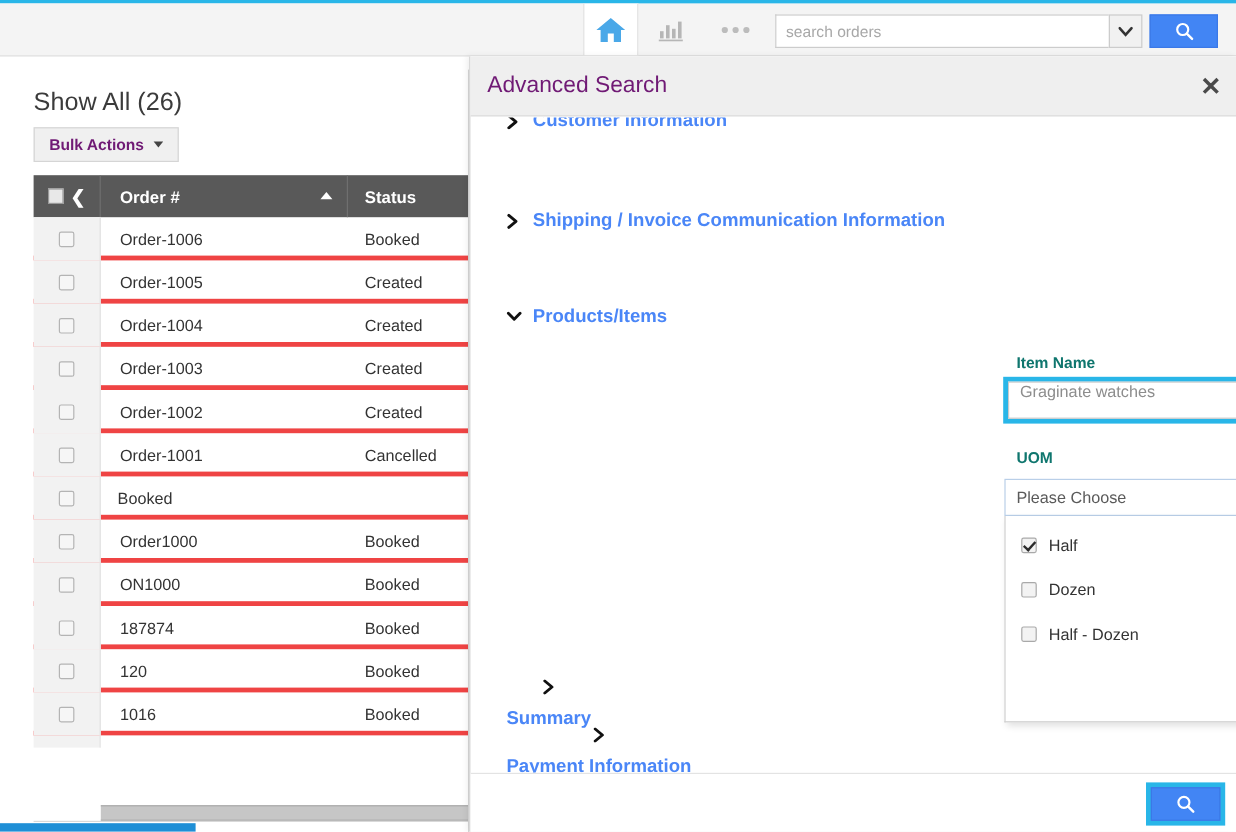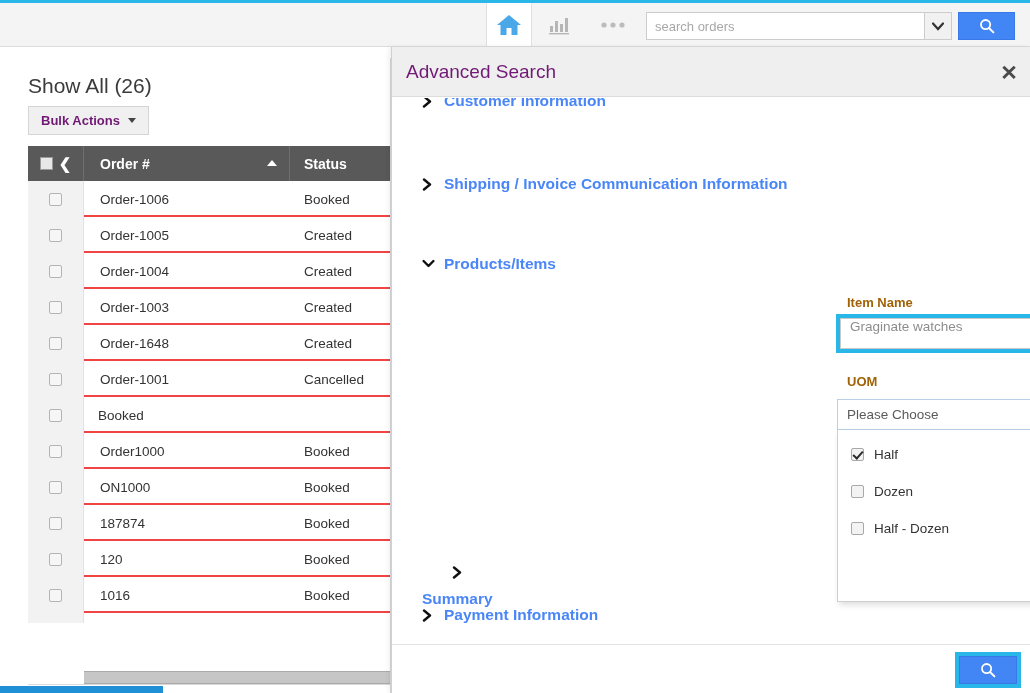--- a/index.html
+++ b/index.html
@@ -128,21 +128,21 @@
   #hc-check .lt { font-size: 15px; font-weight: bold; color:#fff; }
   #hc-order { width: 206px; padding-left: 16px; position: relative; }
   #hc-order .sortarrow {
     position: absolute; right: 12px; top: 14px;
     border-left: 5px solid transparent;
     border-right: 5px solid transparent;
     border-bottom: 6px solid #ffffff;
   }
   #hc-status { width: 168px; padding-left: 14px; border-right: none; }
 
-  .grow { display: flex; height: 36px; border-bottom: 2px solid #ef4444; }
+  .grow { display: flex; height: 36px; border-bottom: 4px solid #ef4444; }
   .gc { display: flex; align-items: center; font-size: 13.5px; color: #333; height: 36px; }
   .gc-check { width: 56px; justify-content: center; background: #f2f2f2; border-right: 1px solid #e2e2e2; }
   .gc-check .cb { width: 13px; height: 13px; background: #f6f6f6; border: 1px solid #b4b4b4; border-radius: 2px; }
   .gc-order { width: 206px; padding-left: 16px; }
   .gc-status { width: 168px; padding-left: 14px; }
 
   #grid-tail { display:flex; height: 10px; }
   #grid-tail .t1 { width:56px; background:#f2f2f2; border-right:1px solid #e2e2e2;}
   #grid-tail .t2 { width:374px; background:#ffffff;}
 
@@ -212,25 +212,25 @@
   .acc .lbl {
     font-size: 15.5px; font-weight: bold; color: #4a86f7;
     white-space: nowrap;
   }
 
   #acc-customer { top: -6px; }
   #acc-shipping { top: 77px; }
   #acc-address  { top: 117px; }
   #acc-products { top: 157px; }
   #acc-summary  { top: 468px; flex-direction: column; }
-  #acc-payment  { top: 508px; }
+  #acc-payment  { top: 508px; flex-direction: column; }
 
   .fieldlabel {
     position: absolute;
-    font-size: 13px; font-weight: bold; color: #a16207;
+    font-size: 13px; font-weight: bold; color: #0f766e;
     white-space: nowrap;
   }
 
   
   #lbl-item { left: 455px; top: 197px; }
   #itemname-focus {
     position: absolute; left: 444px; top: 216px;
     width: 237px; height: 39px;
     background: #29b6e8;
     padding: 4px;
@@ -428,21 +428,21 @@
           <div class="gc gc-check">
             <span class="cb"></span>
           </div>
           <div class="gc gc-order">Order-1003</div>
           <div class="gc gc-status">Created</div>
         </div>
         <div class="grow">
           <div class="gc gc-check">
             <span class="cb"></span>
           </div>
-          <div class="gc gc-order">Order-1648</div>
+          <div class="gc gc-order">Order-1002</div>
           <div class="gc gc-status">Created</div>
         </div>
         <div class="grow">
           <div class="gc gc-check">
             <span class="cb"></span>
           </div>
           <div class="gc gc-order">Order-1001</div>
           <div class="gc gc-status">Cancelled</div>
         </div>
         <div class="grow">

